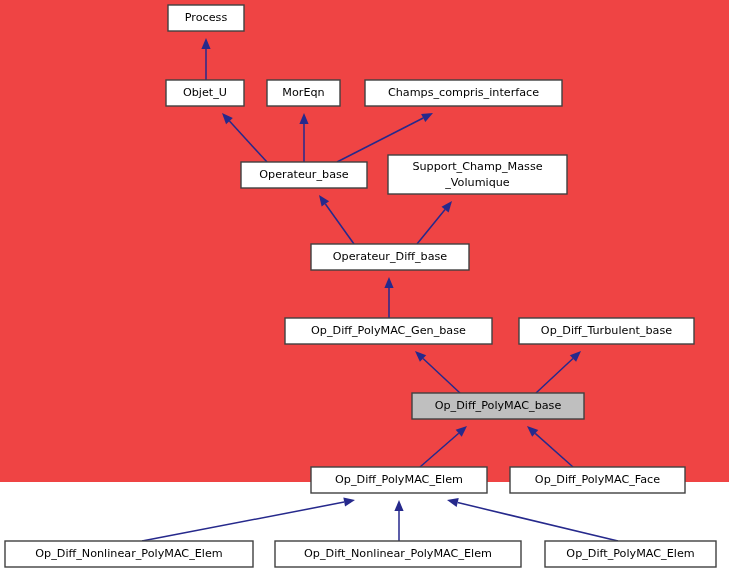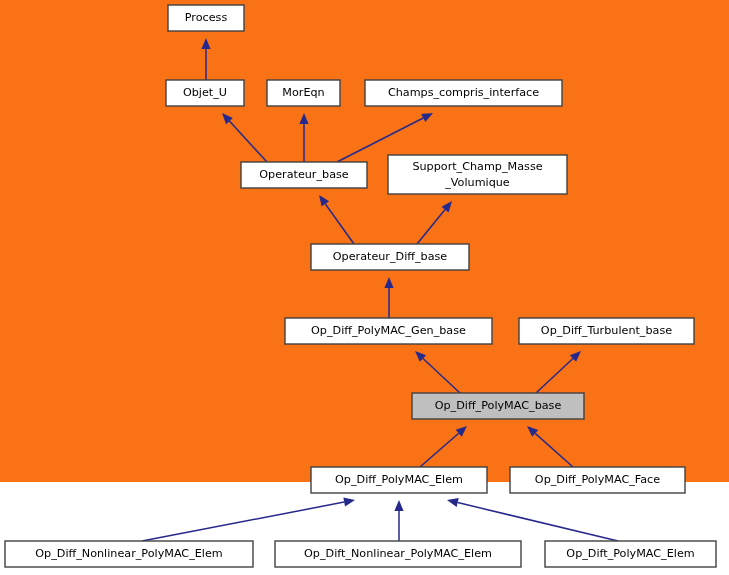--- a/index.html
+++ b/index.html
@@ -10,21 +10,21 @@
   body {
     width: 729px;
     height: 575px;
     font-family: "DejaVu Sans", "Liberation Sans", sans-serif;
     overflow: hidden;
   }
   #diagram-root {
     position: relative;
     width: 729px;
     height: 482px;
-    background: #f97316;
+    background: #ef4444;
   }
   svg#graph {
     display: block;
     width: 729px;
     height: 575px;
   }
   .node-box {
     fill: #ffffff;
     stroke: #404040;
     stroke-width: 1.4;

